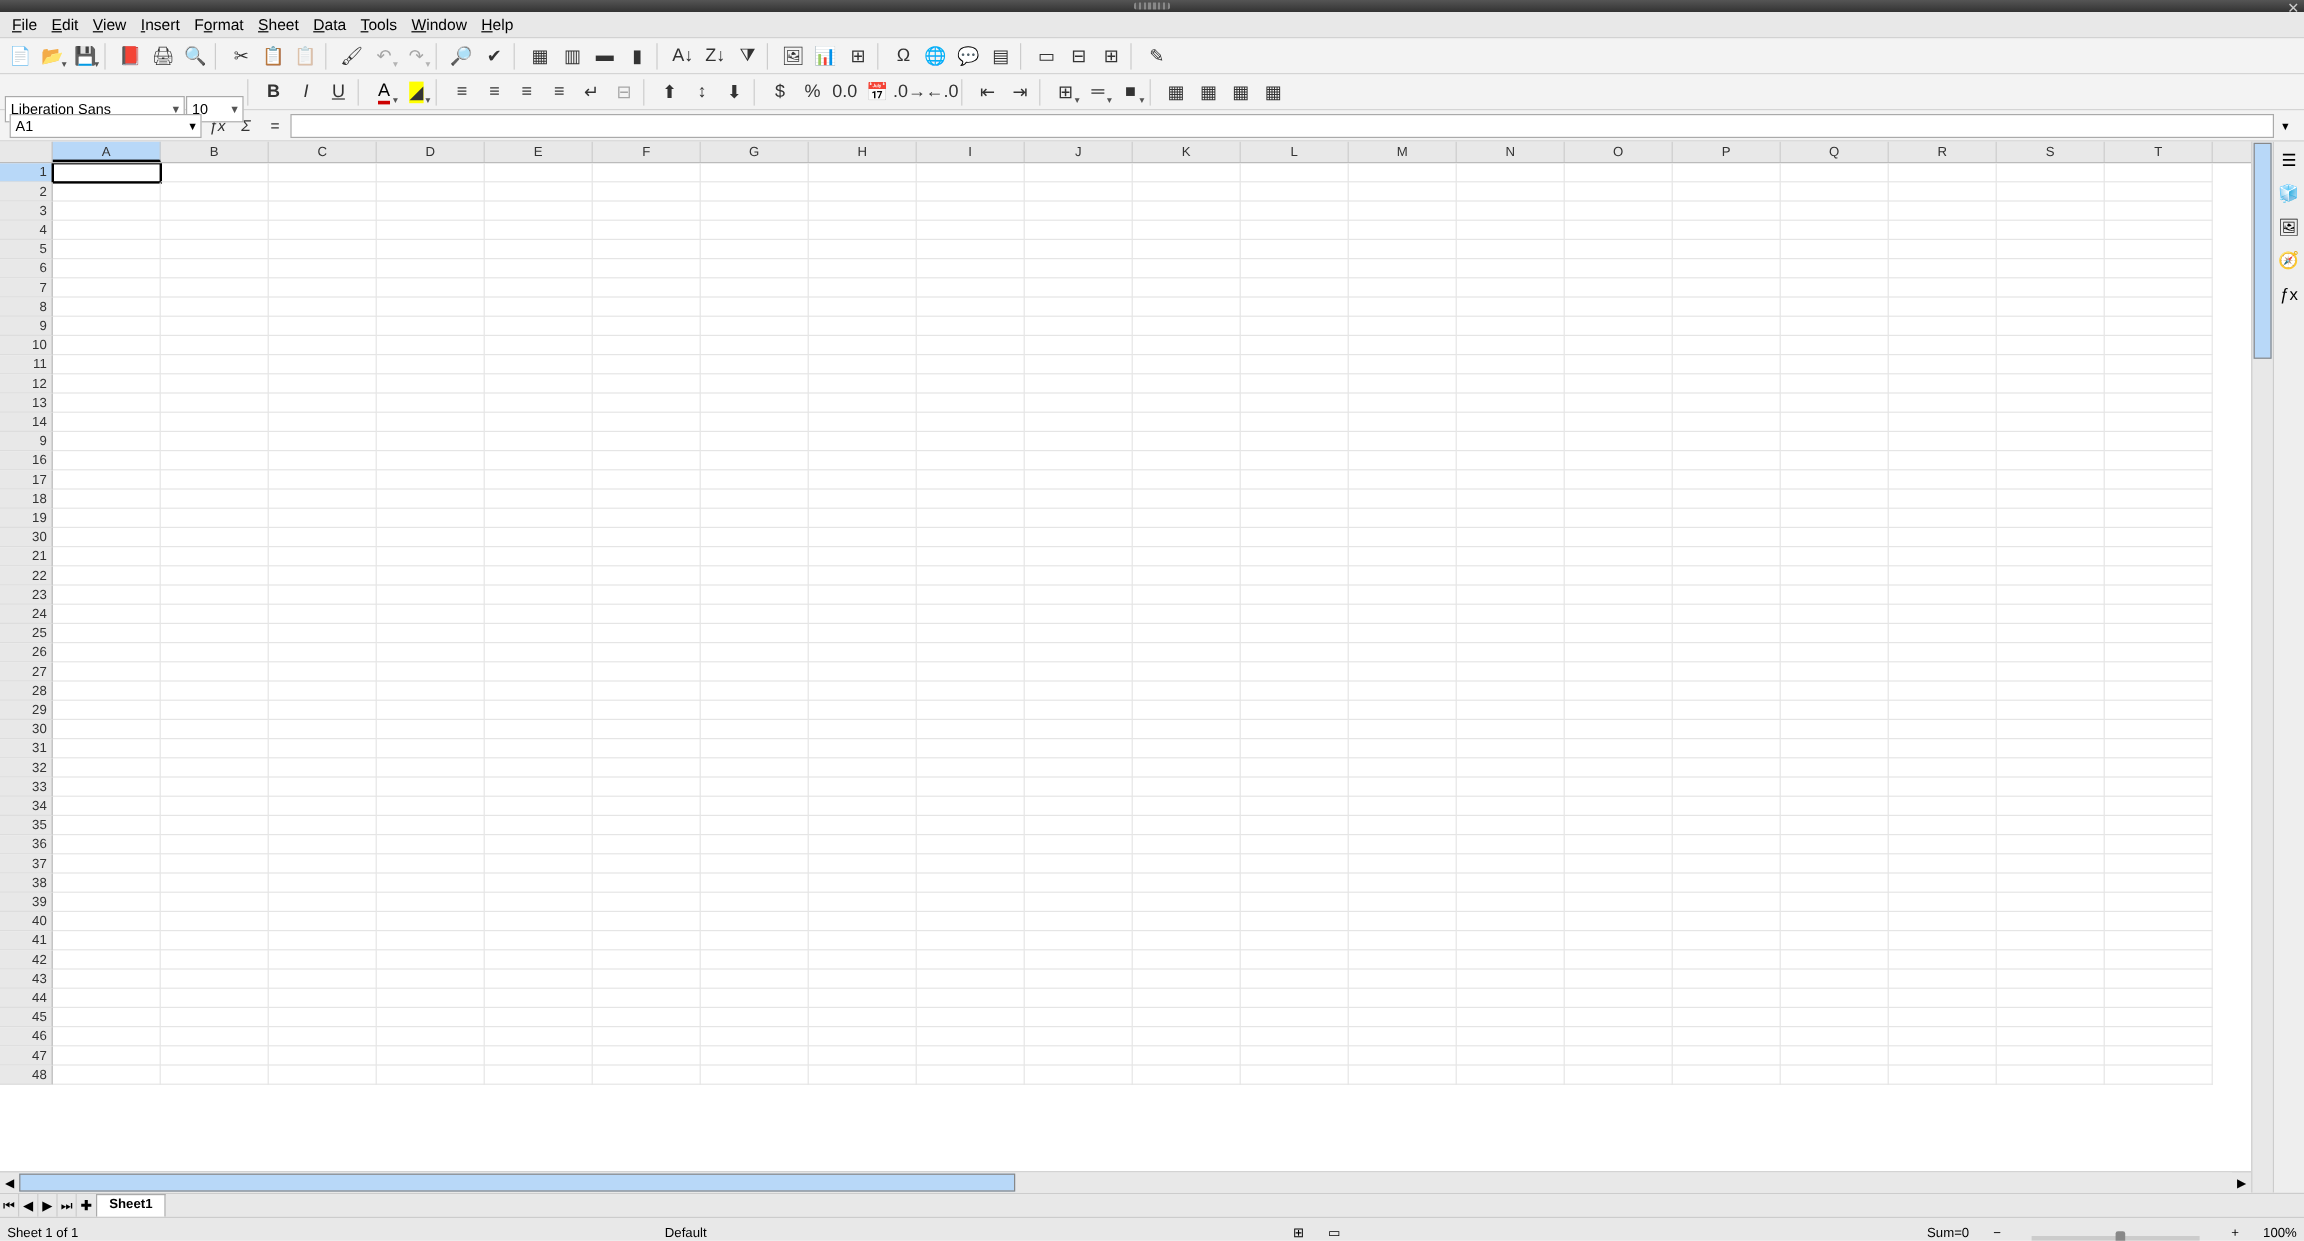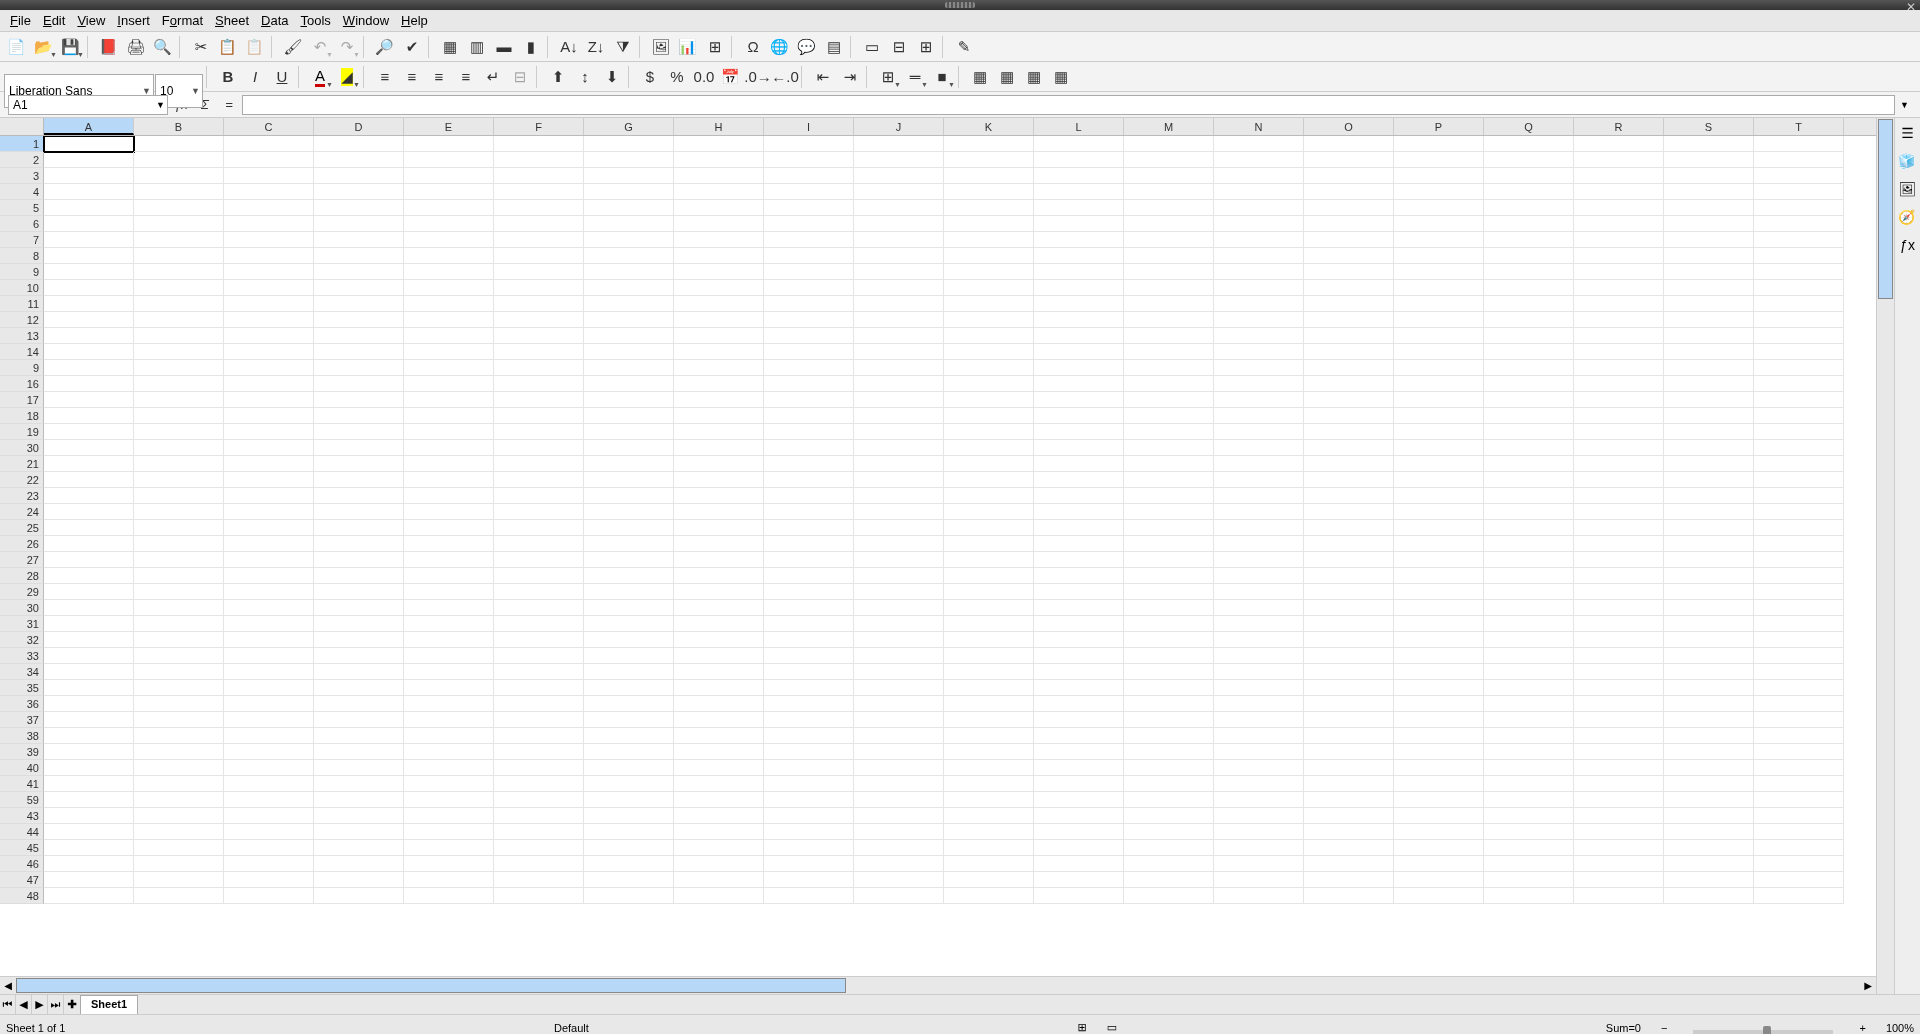--- a/index.html
+++ b/index.html
@@ -9,21 +9,21 @@
 .titlebar .close { position:absolute; right:4px; top:0; color:#ccc; font-size:12px; cursor:pointer;}
 .menubar { height: 22px; background: #e8e8e8; display:flex; align-items:center; padding: 0 4px; border-bottom:1px solid #ccc;}
 .menubar .item { padding: 2px 6px; font-size: 13px; cursor:pointer;}
 .menubar .item u { text-decoration: underline; }
 .toolbar { height: 30px; background: #f3f3f3; border-bottom:1px solid #ccc; display:flex; align-items:center; padding:0 4px; gap:1px;}
 .tbtn { width:26px; height:26px; display:flex; align-items:center; justify-content:center; border:1px solid transparent; cursor:pointer; font-size:15px; color:#333; position:relative;}
 .tbtn.disabled { opacity:0.4; cursor:default;}
 .tbtn .dd { position:absolute; right:-1px; bottom:1px; font-size:7px; color:#555;}
 .sep { width:6px; height:22px; border-left:1px solid #ccc; margin:0 2px;}
 .fmtbar { height: 30px; background: #f3f3f3; border-bottom:1px solid #ccc; display:flex; align-items:center; padding:0 4px; gap:1px;}
-.combo { height:22px; border:1px solid #aaa; background:#fff; display:flex; align-items:center; padding:16px 4px; font-size:12px; position:relative;margin-top:28px;}
+.combo { height:22px; border:1px solid #aaa; background:#fff; display:flex; align-items:center; padding:4px 4px; font-size:12px; position:relative;margin-top:28px;}
 .combo .dd { position:absolute; right:2px; font-size:9px; color:#555;}
 .font-name { width:150px;}
 .font-size { width:48px;}
 .formulabar { height:26px; background:#f3f3f3; border-bottom:1px solid #ccc; display:flex; align-items:center; padding:0 8px; gap:2px;}
 .namebox { width:160px; height:20px; border:1px solid #aaa; background:#fff; padding:0 4px; font-size:12px; display:flex; align-items:center; position:relative;}
 .namebox .dd { position:absolute; right:2px; font-size:9px;}
 .fbtn { width:22px; height:20px; display:flex; align-items:center; justify-content:center; font-size:13px; font-style:italic; color:#333; cursor:pointer;}
 .finput { flex:1; height:20px; border:1px solid #aaa; background:#fff; padding:0 4px; font-size:12px;}
 .workarea { flex:1; display:flex; overflow:hidden;}
 .sheet-wrap { flex:1; display:flex; flex-direction:column; overflow:hidden; background:#fff;}
@@ -1278,21 +1278,21 @@
             <div class="cell"></div>
             <div class="cell"></div>
             <div class="cell"></div>
             <div class="cell"></div>
             <div class="cell"></div>
             <div class="cell"></div>
             <div class="cell"></div>
             <div class="cell"></div>
           </div>
           <div class="row">
-            <div class="rowhead">59</div>
+            <div class="rowhead">42</div>
             <div class="cell"></div>
             <div class="cell"></div>
             <div class="cell"></div>
             <div class="cell"></div>
             <div class="cell"></div>
             <div class="cell"></div>
             <div class="cell"></div>
             <div class="cell"></div>
             <div class="cell"></div>
             <div class="cell"></div>

